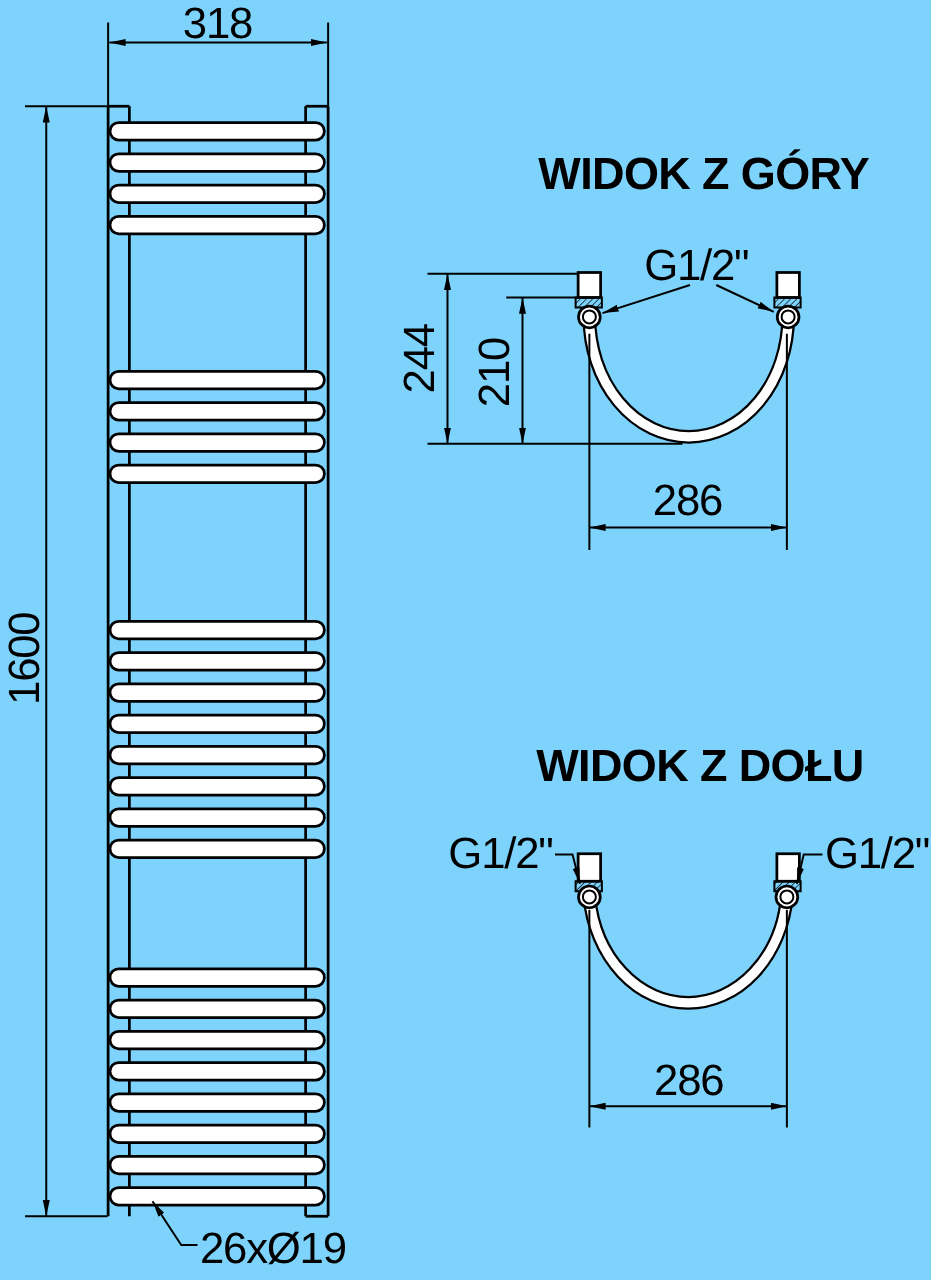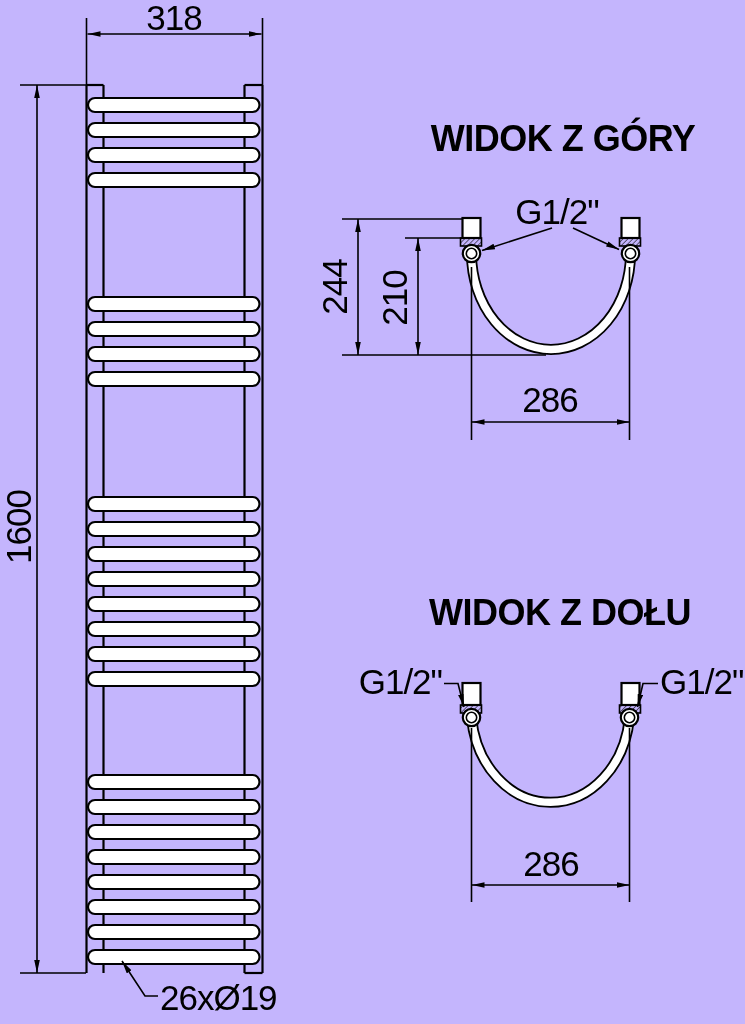--- a/index.html
+++ b/index.html
@@ -1,16 +1,16 @@
 <!DOCTYPE html>
 <html><head>
 <meta charset="utf-8">
 <style>
   html,body{margin:0;padding:0;background:#fff;}
-  .sheet{position:relative;width:745px;height:1024px;background:#c4b5fd;overflow:hidden;
+  .sheet{position:relative;width:745px;height:1024px;background:#7dd3fc;overflow:hidden;
          font-family:"Liberation Sans", sans-serif;}
   svg{display:block;}
   .obj{stroke:#000;stroke-width:2.2;fill:none;}
   .objw{stroke:#000;stroke-width:2.2;fill:#fff;}
   .dim{stroke:#000;stroke-width:1.6;fill:none;}
   .tube-outer{stroke:#000;stroke-width:11;fill:none;}
   .tube-inner{stroke:#fff;stroke-width:7.4;fill:none;}
   text{fill:#000;}
   .dimtxt{font-size:35px;letter-spacing:-1px;}
   .headtxt{font-size:36px;font-weight:bold;letter-spacing:-0.5px;}

